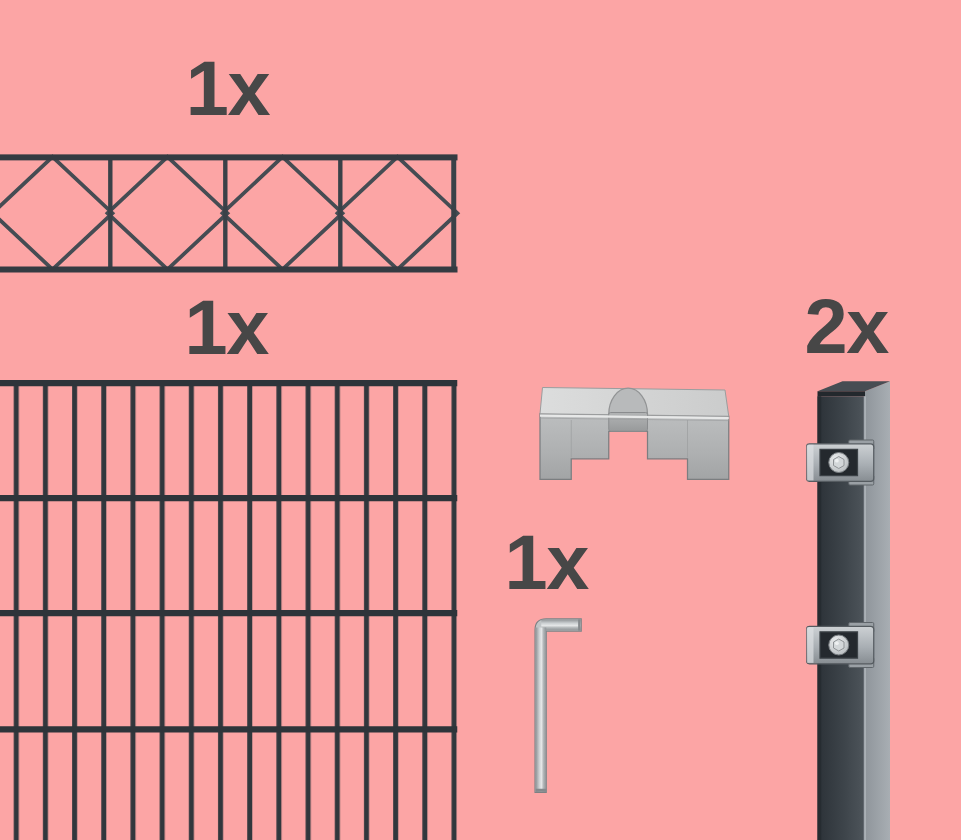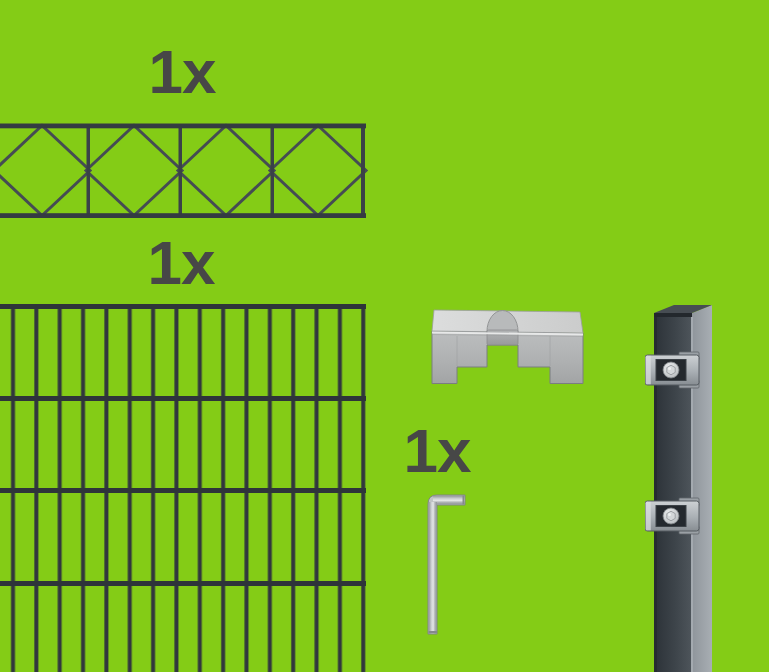--- a/index.html
+++ b/index.html
@@ -1,16 +1,16 @@
 <!DOCTYPE html>
 <html><head>
 <meta charset="utf-8">
 <style>
   html,body{margin:0;padding:0;background:#ffffff;}
-  #canvas{position:relative;width:769px;height:672px;background:#84cc16;overflow:hidden;
+  #canvas{position:relative;width:769px;height:672px;background:#fca5a5;overflow:hidden;
           font-family:"Liberation Sans",sans-serif;}
   .part{position:absolute;}
   .qty{position:absolute;width:120px;text-align:center;
        font-weight:700;font-size:62px;line-height:62px;letter-spacing:-1px;
        color:#474747;font-family:"Liberation Sans",sans-serif;}
   #decor-qty{left:122px;top:41px;}
   #mesh-qty{left:121px;top:232px;}
   #clamp-qty{left:446px;top:232px;}
   #post-qty{left:617px;top:231px;}
   #key-qty{left:377px;top:420px;}
@@ -20,20 +20,21 @@
   #fence-post{left:645px;top:300px;}
   #allen-key{left:425px;top:490px;}
 </style>
 </head>
 <body>
 
 <div id="canvas">
 
   <div class="qty" id="decor-qty">1x</div>
   <div class="qty" id="mesh-qty">1x</div>
+  <div class="qty" id="post-qty">2x</div>
   <div class="qty" id="key-qty">1x</div>
 
   <svg class="part" id="decor-panel" width="369" height="96" viewBox="0 0 369 96">
 
     <g stroke="#454c53" stroke-width="3" fill="none">
       <polygon points="-6,47.5 42,2.5 90,47.5 42,92.5"></polygon>
       <polygon points="86,47.5 134,2.5 182,47.5 134,92.5"></polygon>
       <polygon points="178,47.5 226,2.5 274,47.5 226,92.5"></polygon>
       <polygon points="270,47.5 318,2.5 366,47.5 318,92.5"></polygon>
     </g>

